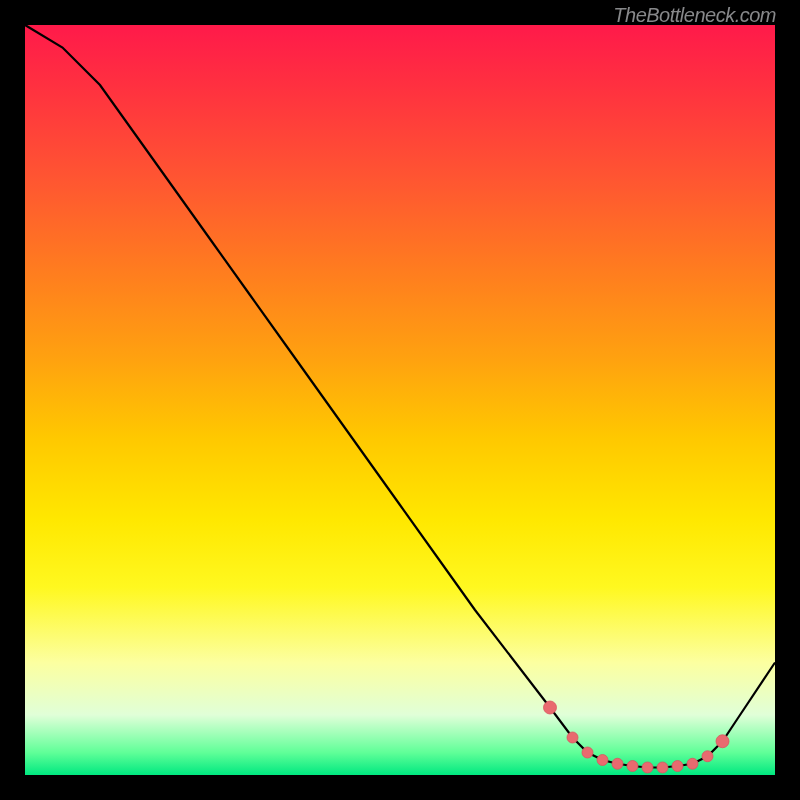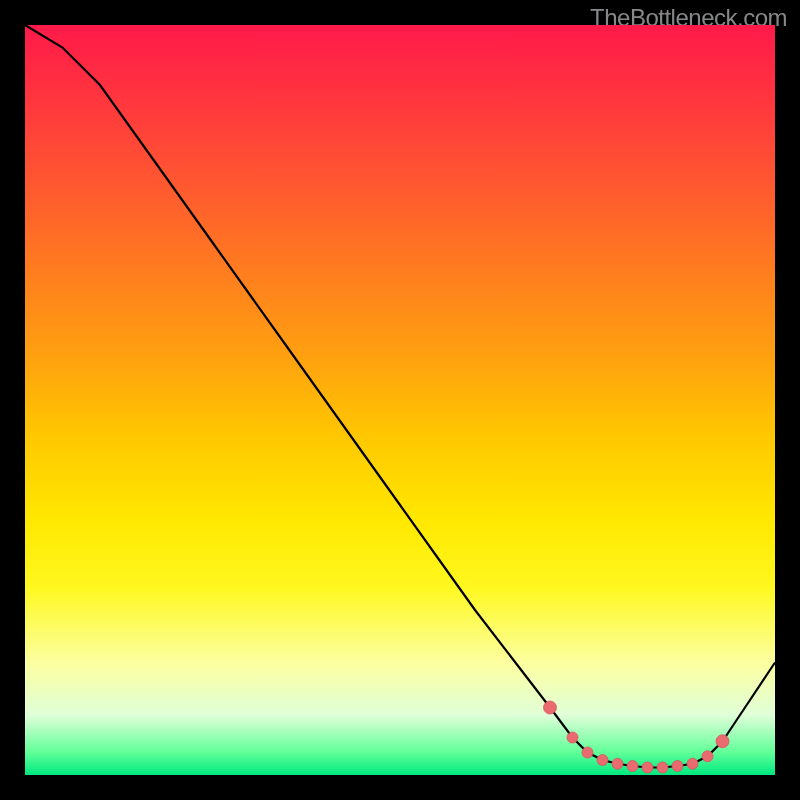--- a/index.html
+++ b/index.html
@@ -40,26 +40,27 @@
       #fff820 75%,
       #fcffa0 85%,
       #e0ffd8 92%,
       #60ff98 97%,
       #00e880 100%
     );
   }
   .watermark {
     position: absolute;
     top: 4px;
-    right: 13px;
+    right: 24px;
     font-family: Arial, Helvetica, sans-serif;
-    font-size: 24px;
+    font-size: 20px;
     font-weight: 500;
     color: #87888a;
     letter-spacing: -0.5px;
+    font-style: italic;
   }
   svg.overlay {
     position: absolute;
     left: 0;
     top: 0;
     width: 750px;
     height: 750px;
     overflow: visible;
   }
 </style>

